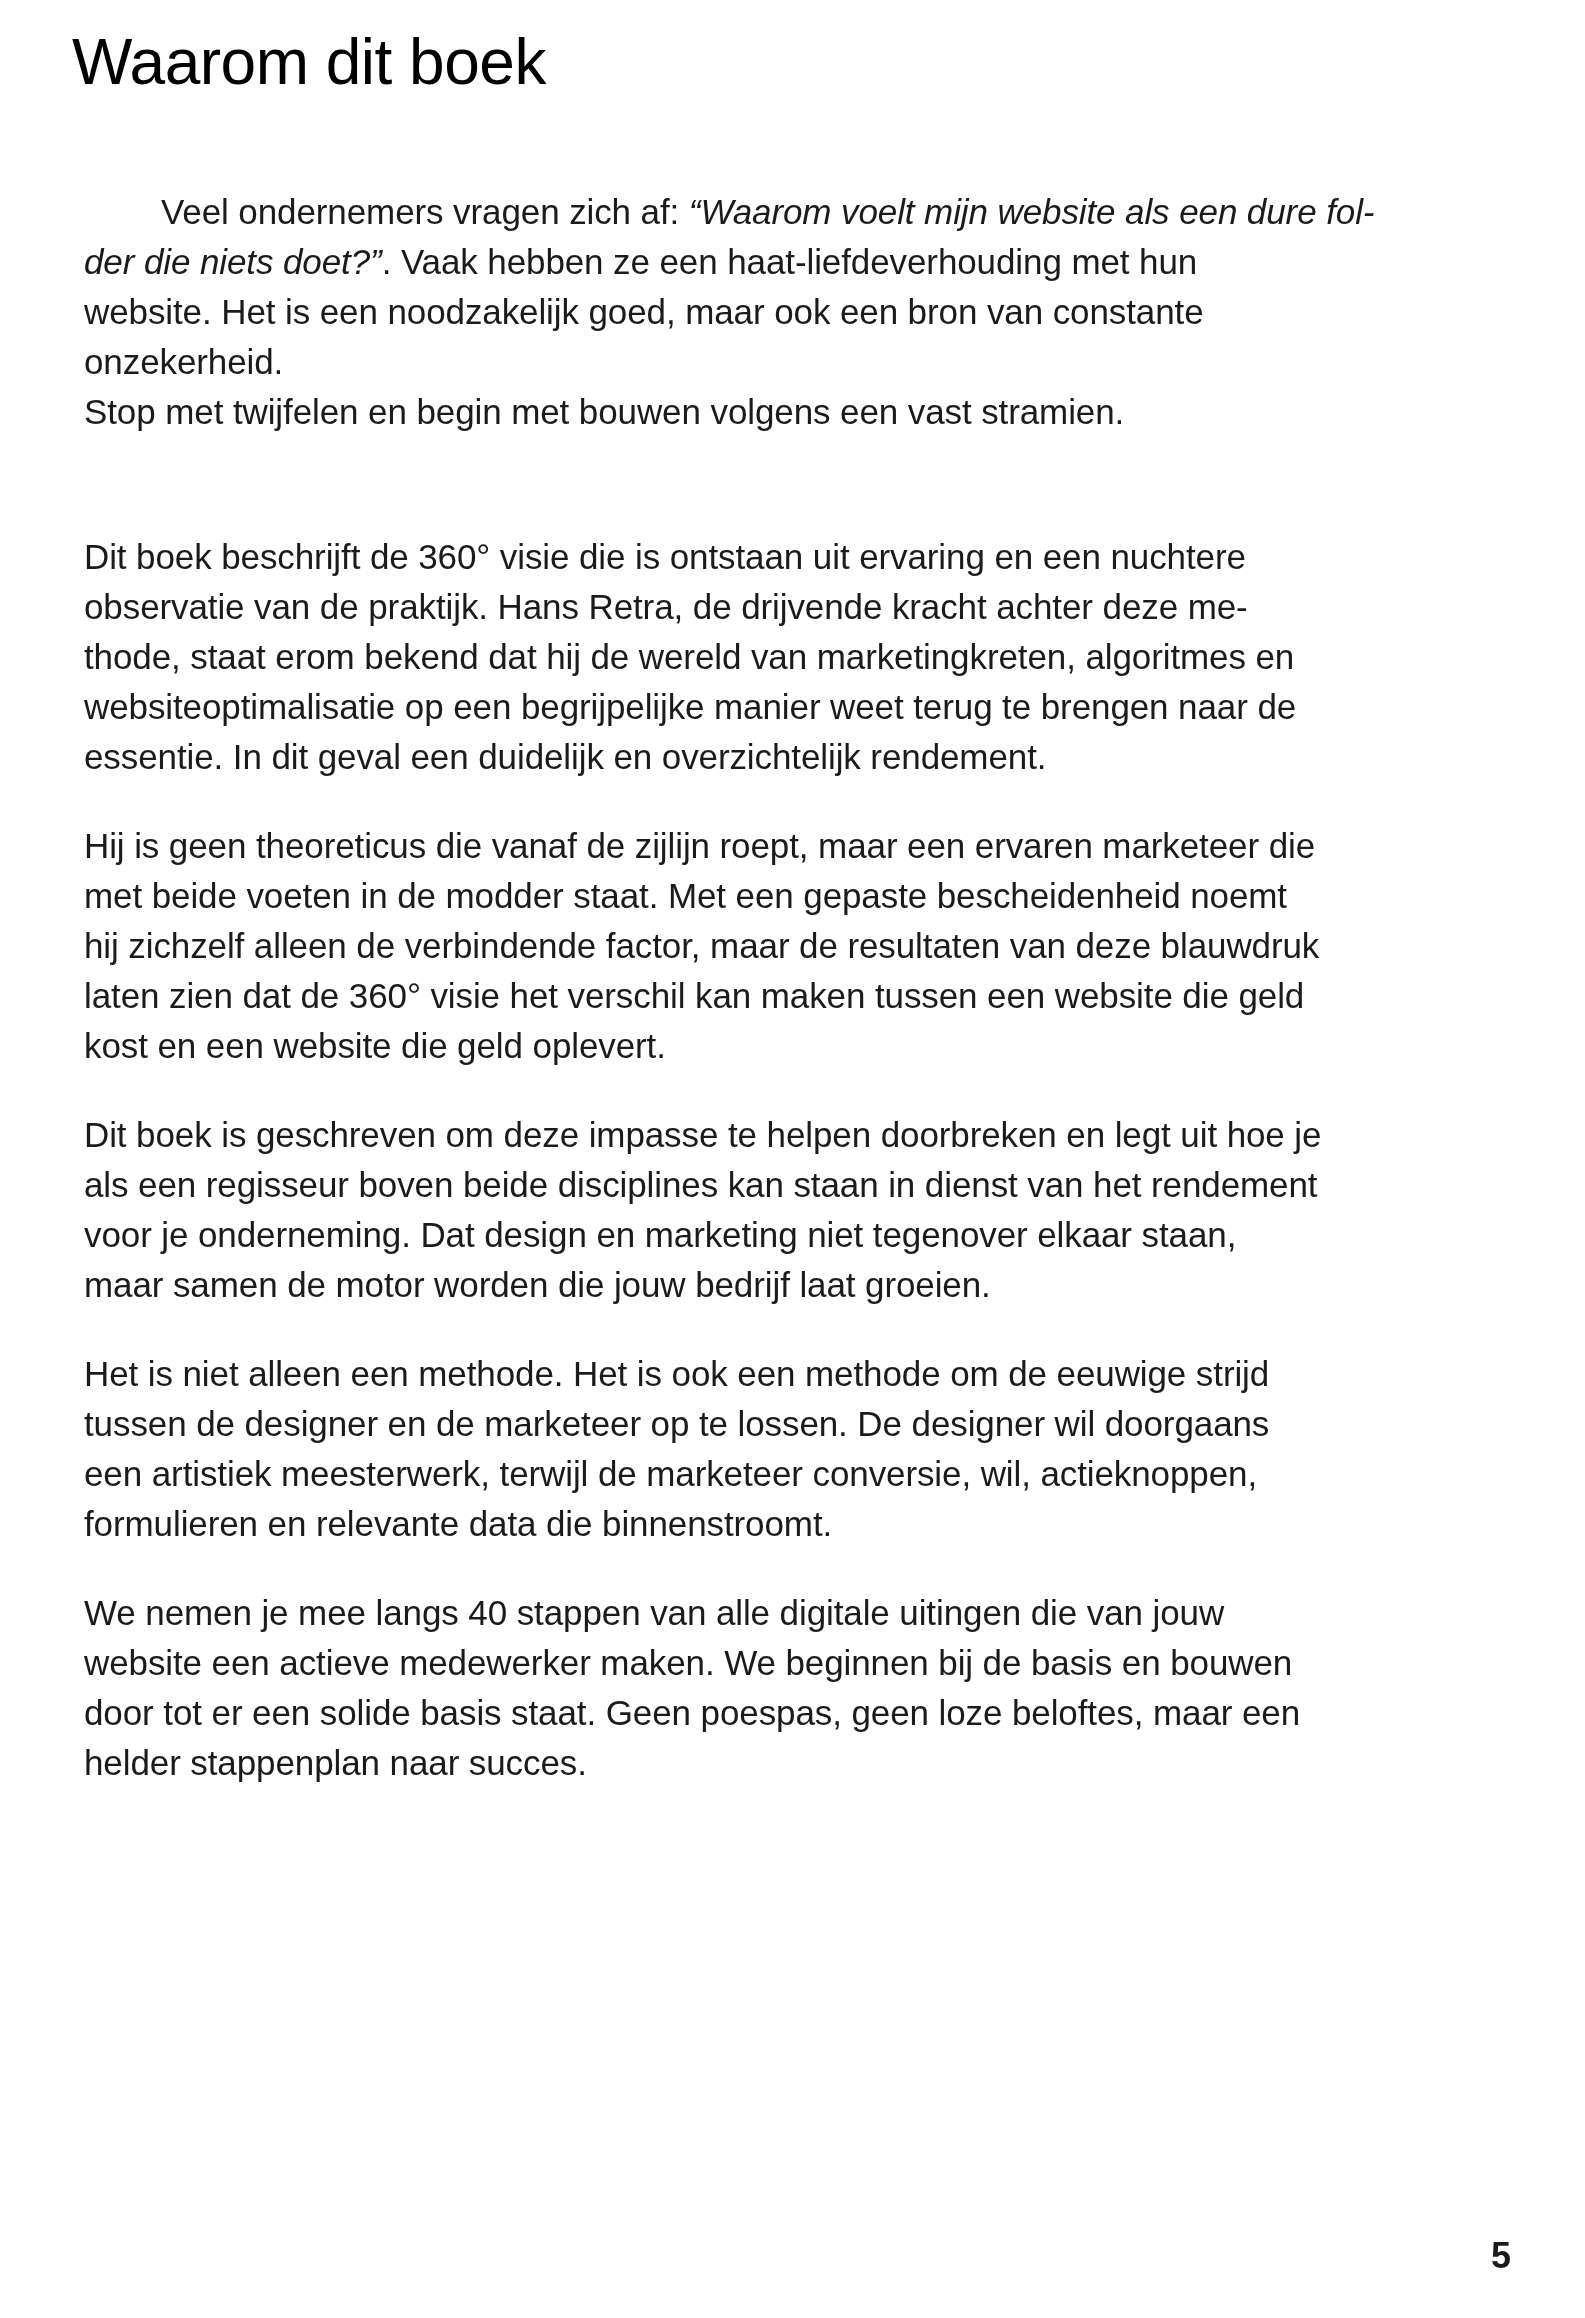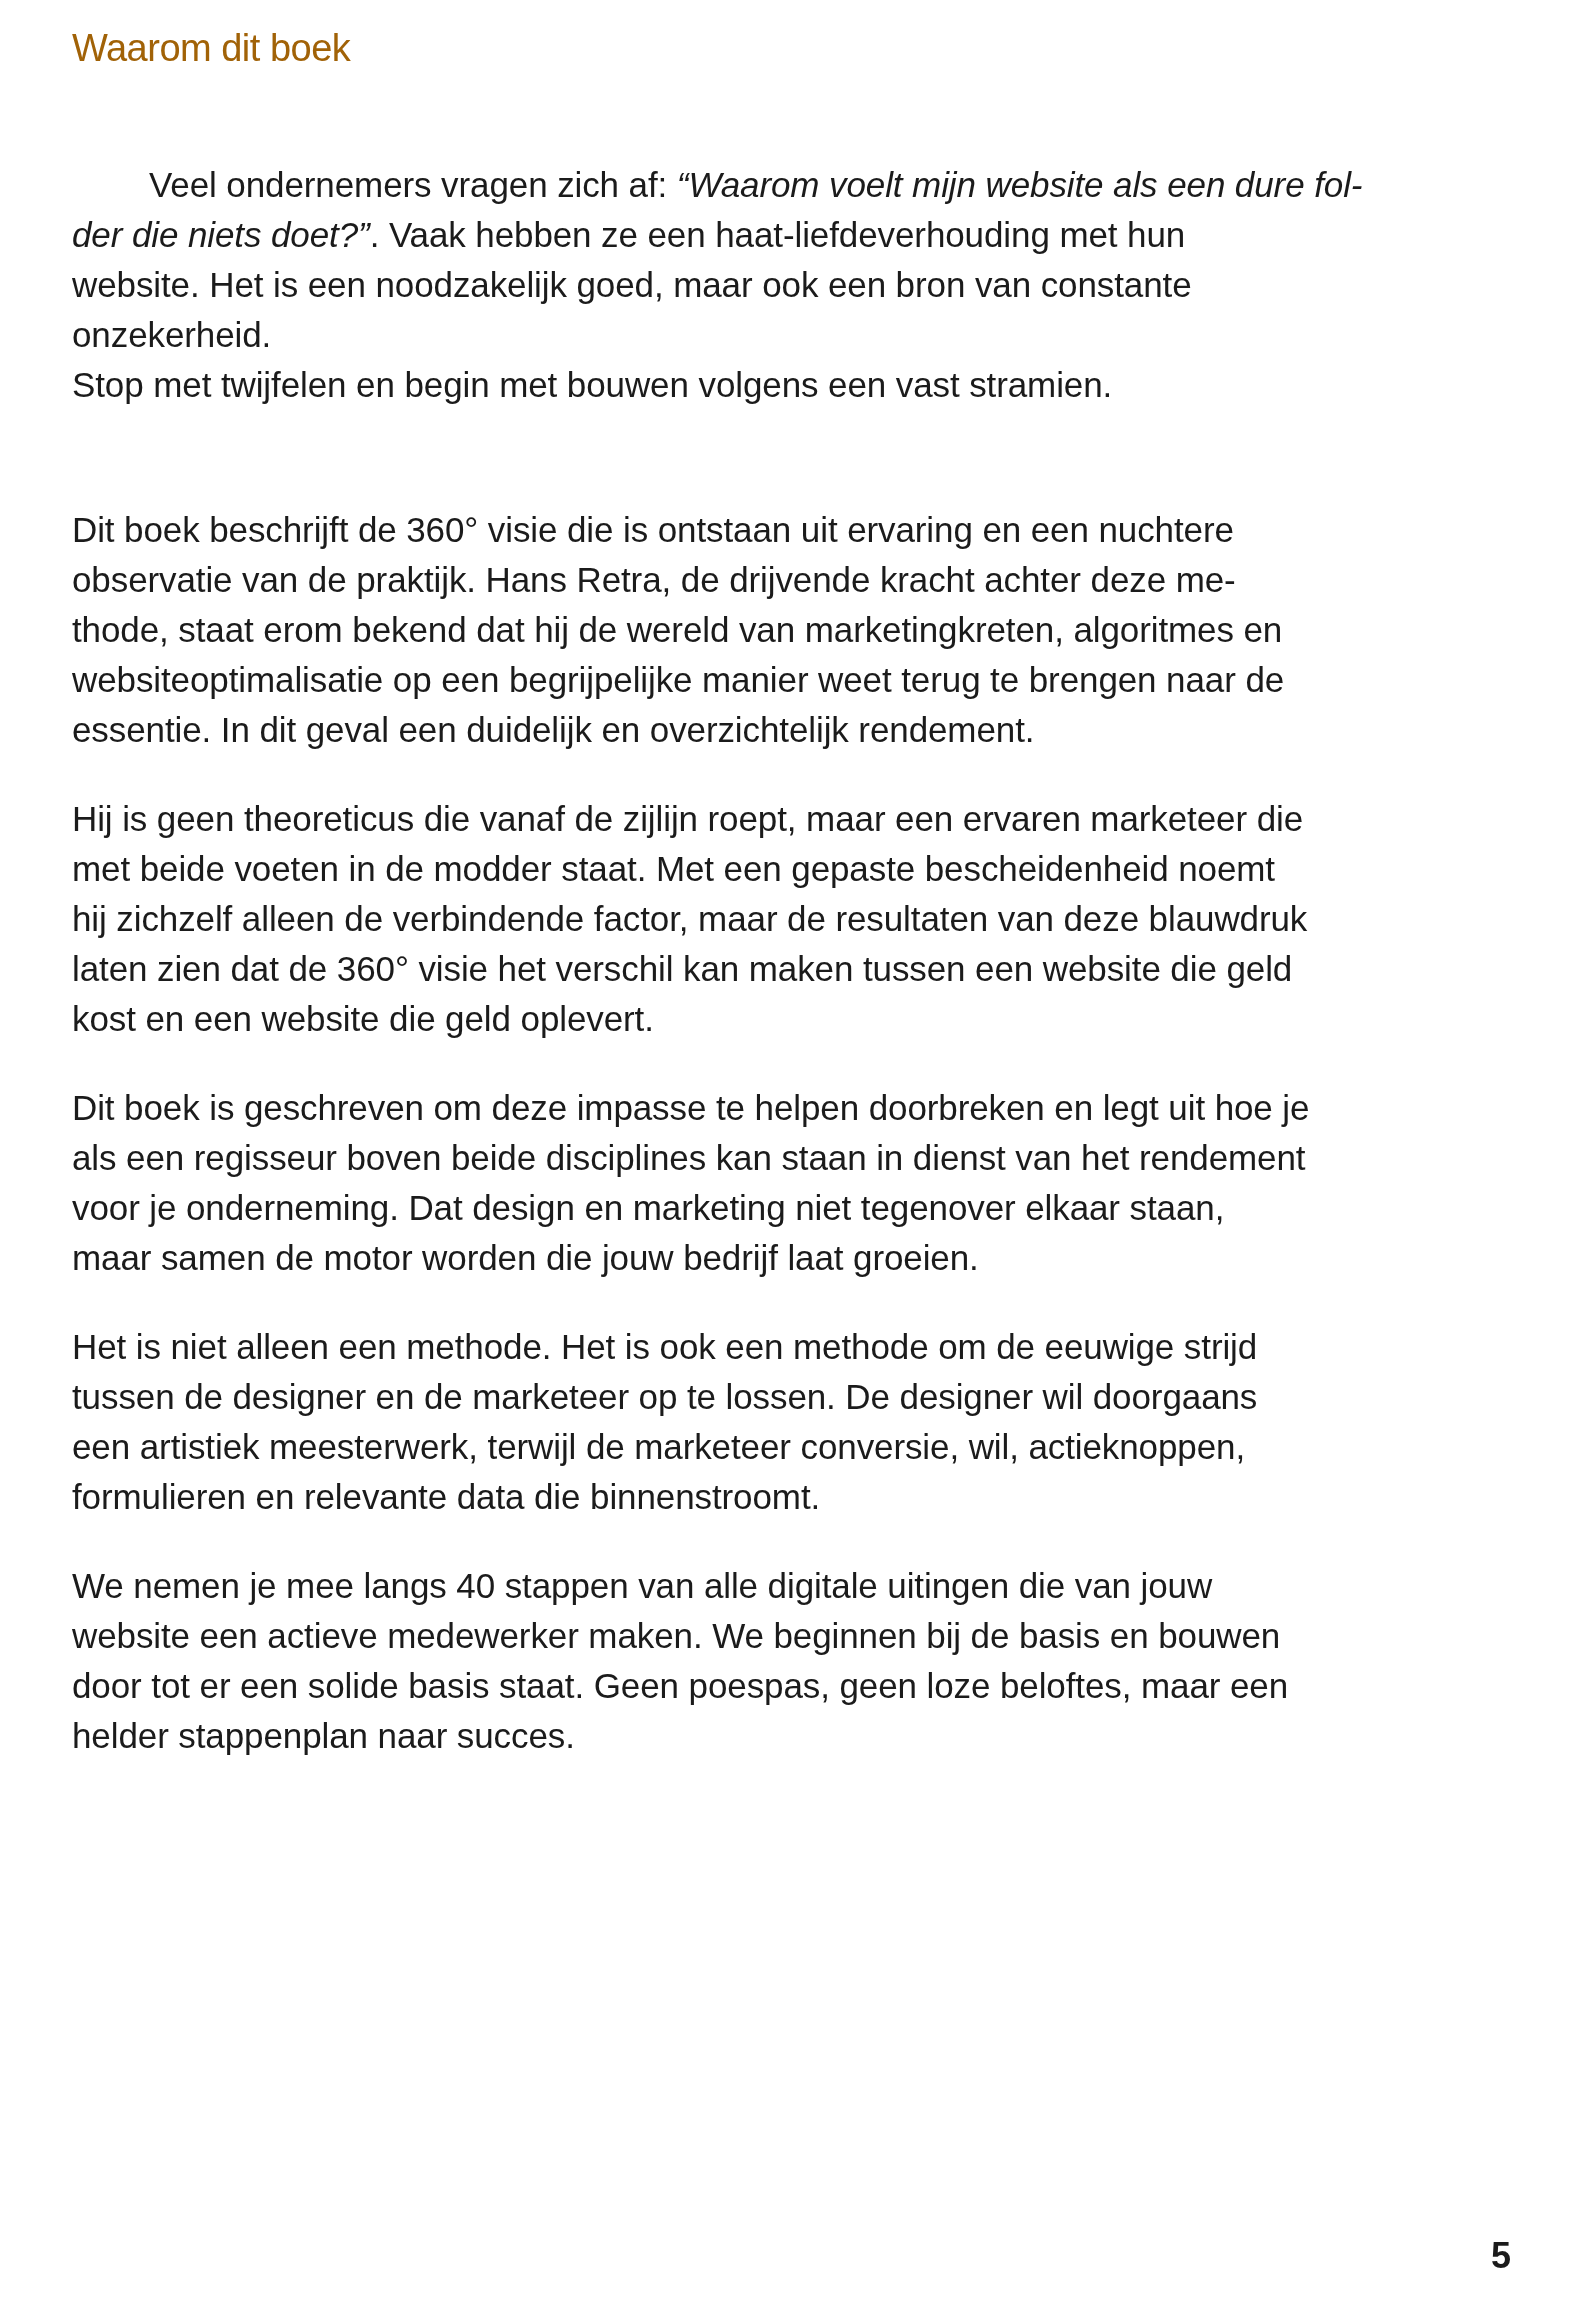--- a/index.html
+++ b/index.html
@@ -26,34 +26,34 @@
   .content {
     position: absolute;
     left: 72px;
     top: 0;
     width: 1433px;
   }
 
   .page-title {
     margin: 0;
     padding-top: 29px;
-    font-size: 38px;
+    font-size: 64px;
     font-weight: 400;
     line-height: 1.04;
     letter-spacing: -0.5px;
-    color: #a16207;
+    color: #000000;
     white-space: pre;
   }
 
   .body-copy {
     margin-top: 41px;
   }
 
   .para {
-    margin: 0 0 39px 0;
+    margin: 0 0 39px 12px;
     font-size: 35px;
     line-height: 50px;
     letter-spacing: -0.1px;
     color: #1b1b1b;
     text-align: left;
     white-space: pre-wrap;
     word-spacing: 0px;
   }
 
   .para:last-child {

